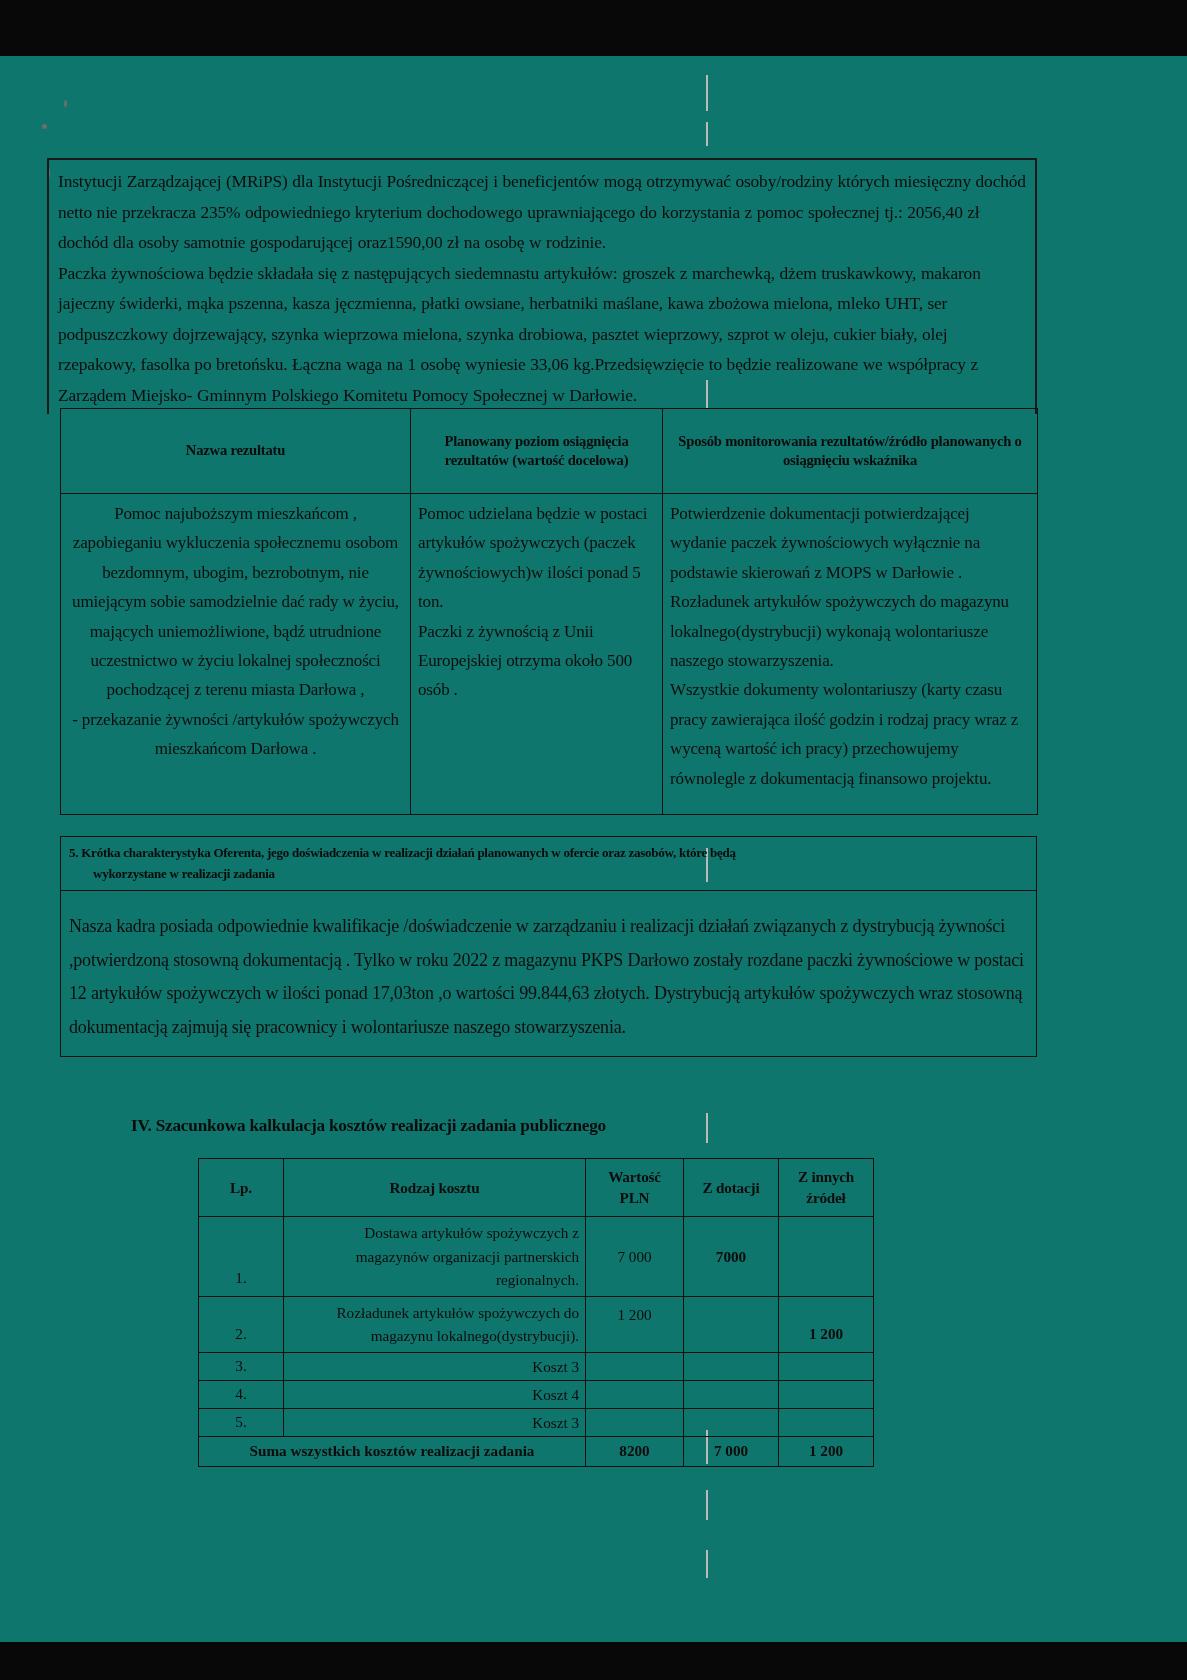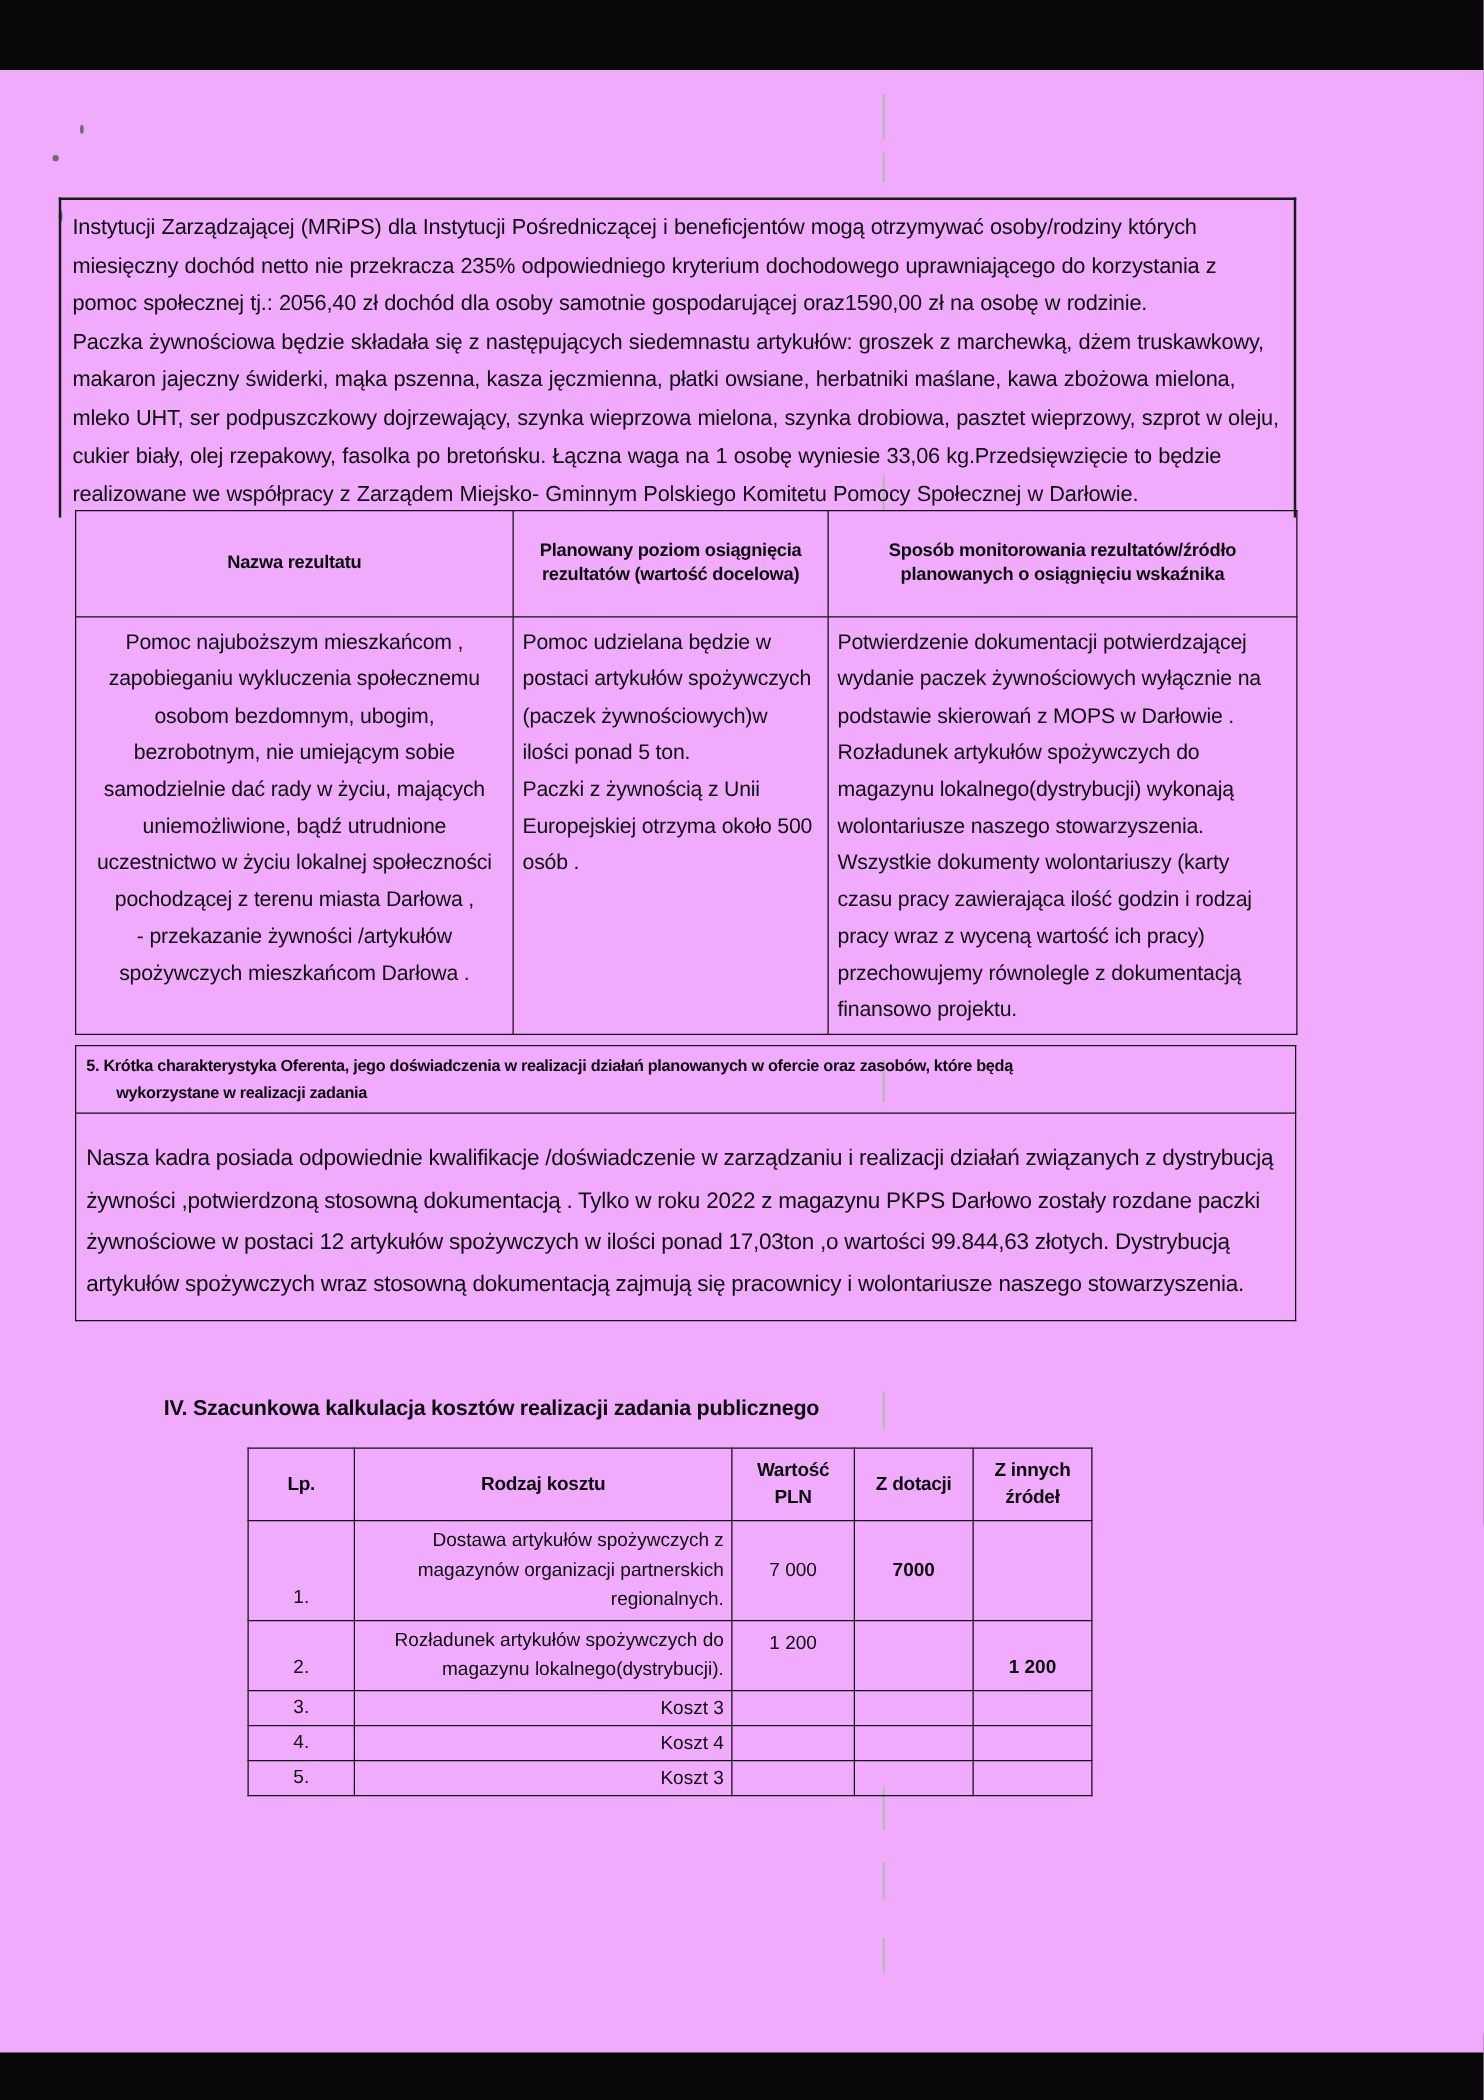--- a/index.html
+++ b/index.html
@@ -6,22 +6,22 @@
   html, body {
     margin: 0;
     padding: 0;
     background: #7a7a7a;
   }
   .page {
     position: relative;
     width: 1187px;
     height: 1680px;
     margin: 0 auto;
-    background: #f0abfc;
-    font-family: Liberation Sans, sans-serif;
+    background: #0f766e;
+    font-family: Liberation Serif, serif;
     color: #000000;
     overflow: hidden;
   }
 
   
   .scan-bar {
     position: absolute;
     left: 0;
     width: 1187px;
     background: #080808;
@@ -309,16 +309,22 @@
         <td class="c-num"></td>
         <td class="c-num"></td>
       </tr>
       <tr class="row-short">
         <td class="c-lp short">5.</td>
         <td class="c-name">Koszt 3</td>
         <td class="c-num"></td>
         <td class="c-num"></td>
         <td class="c-num"></td>
       </tr>
+      <tr class="sum-row">
+        <td class="sum-label" colspan="2">Suma wszystkich kosztów realizacji zadania</td>
+        <td>8200</td>
+        <td>7 000</td>
+        <td>1 200</td>
+      </tr>
     </tbody>
   </table>
 
 </div>
 
 </body></html>

